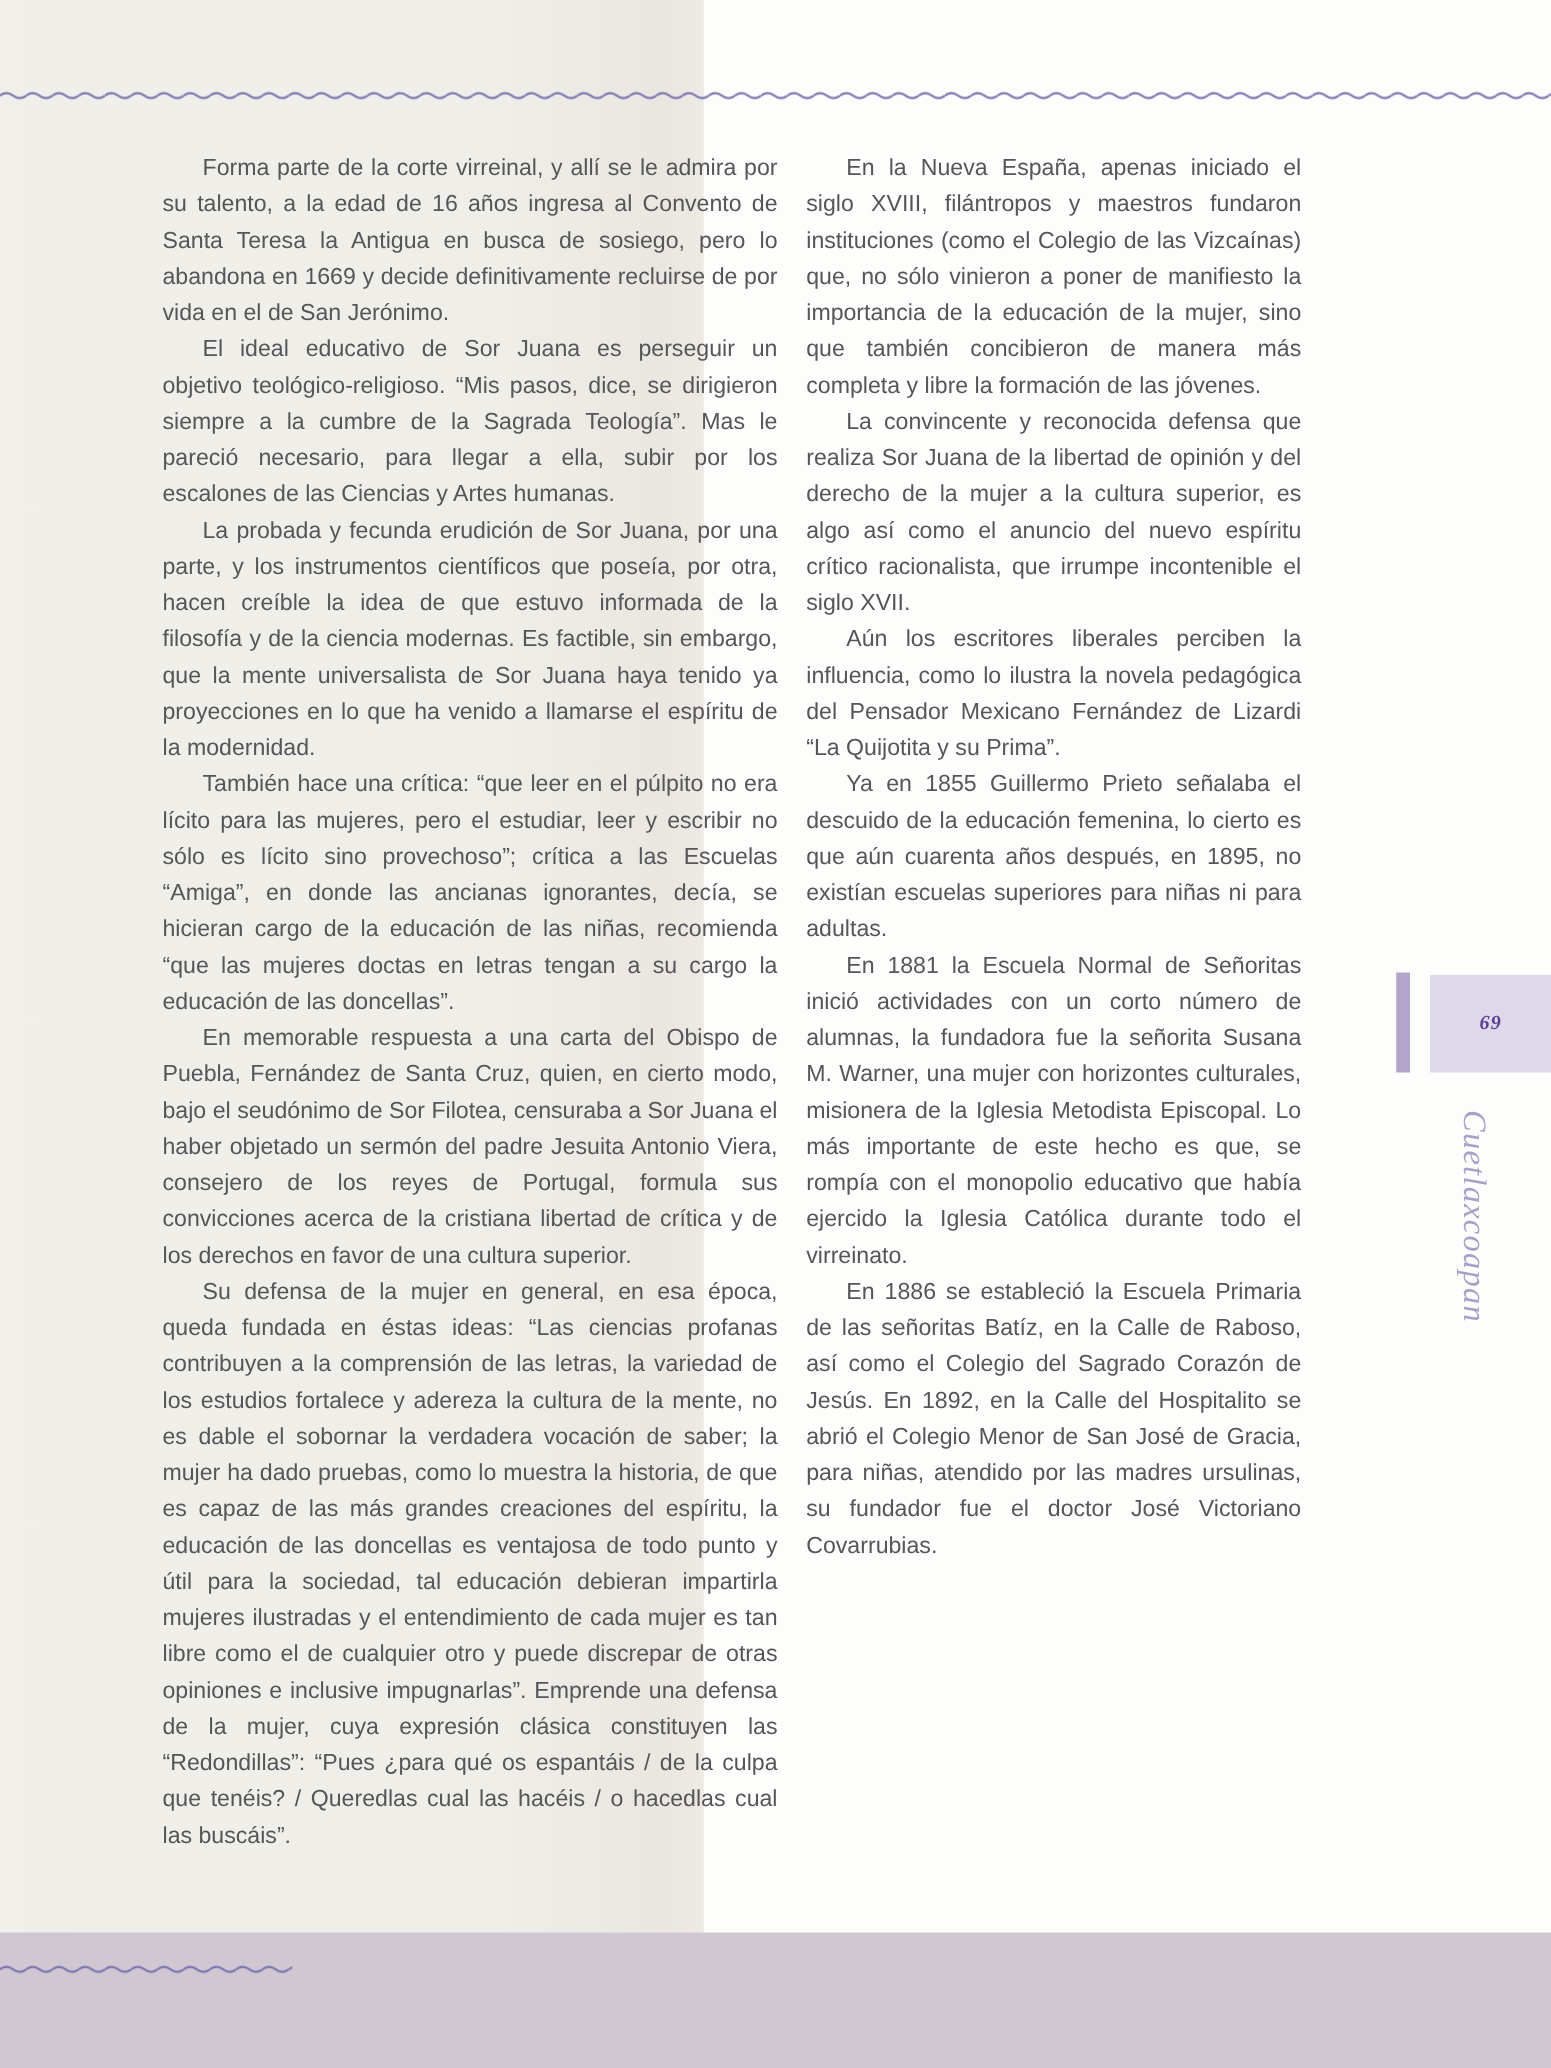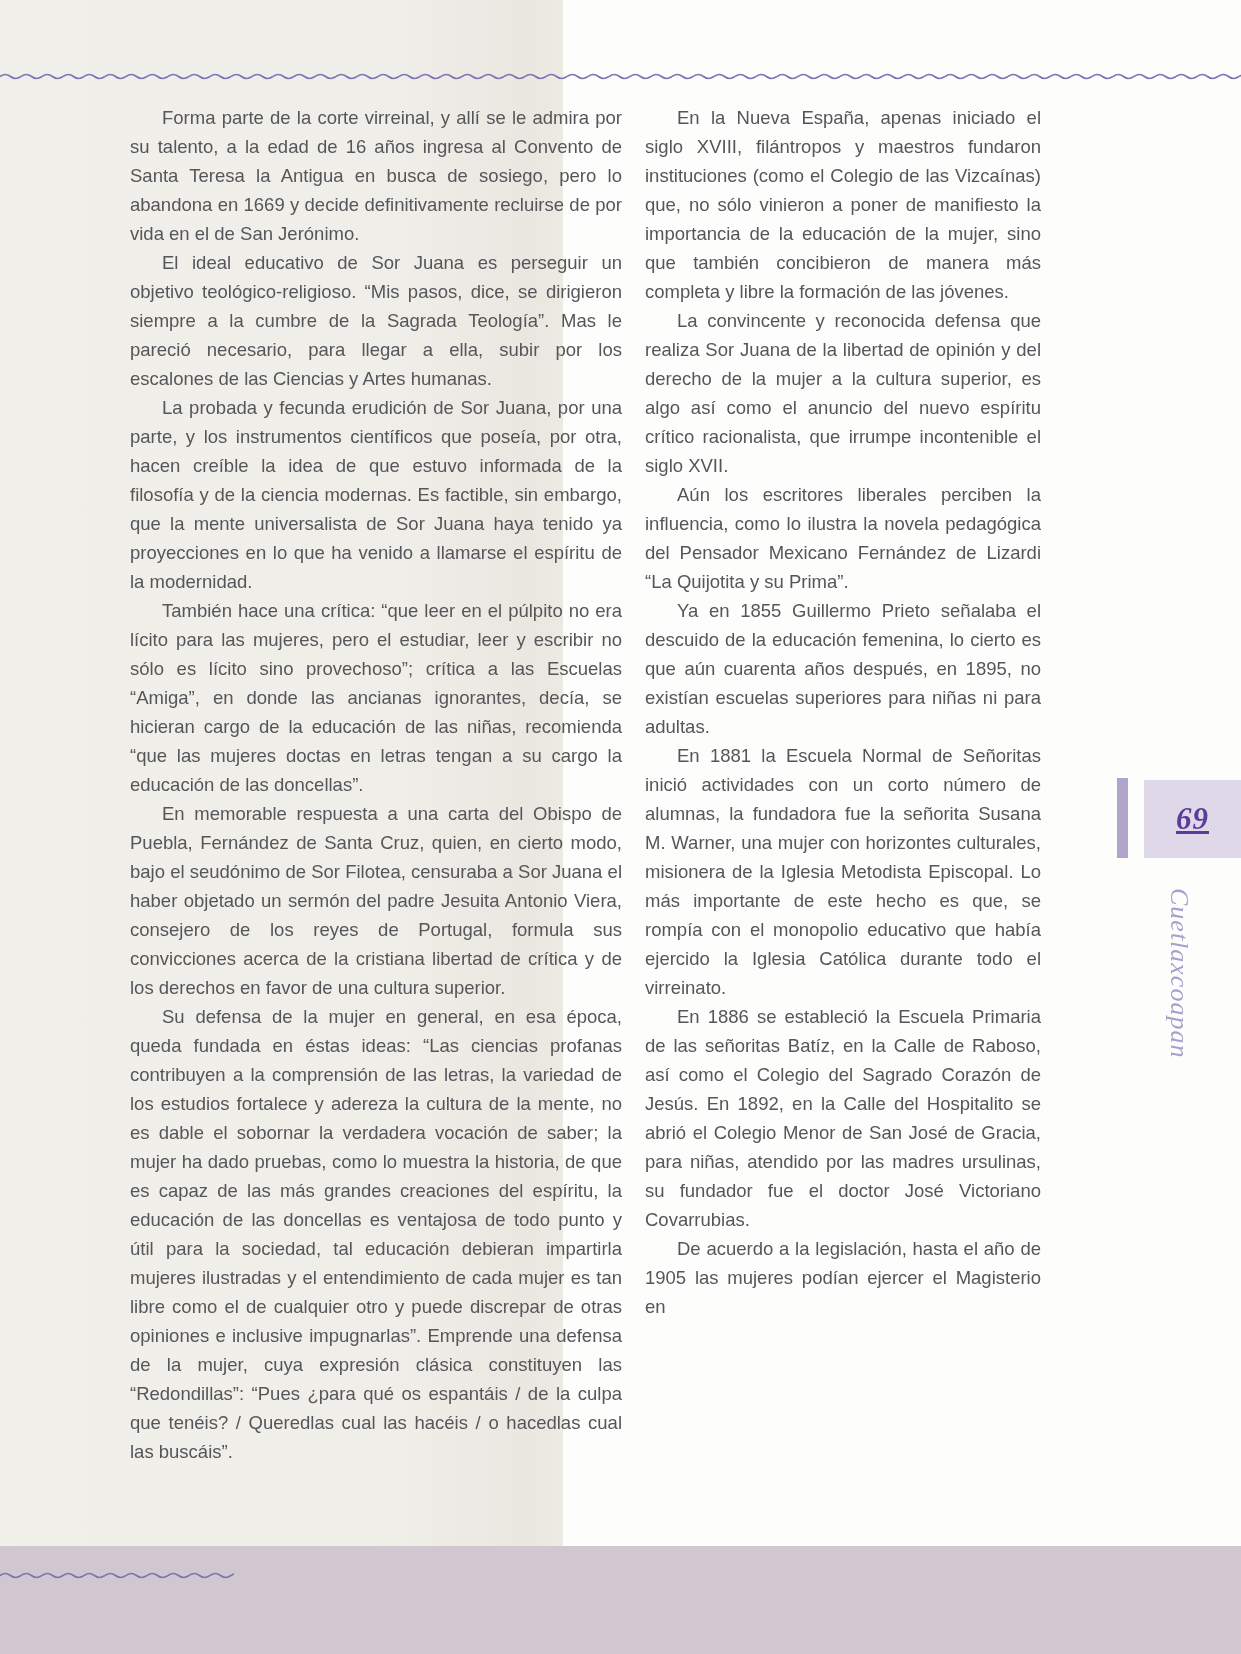--- a/index.html
+++ b/index.html
@@ -11,33 +11,33 @@
   
   .paper-tone{
     position:absolute;left:0;top:0;width:563px;height:1654px;
     background:linear-gradient(90deg,#f1efe9 0%,#f0eee8 70%,#eae7e1 94%,#edeae4 100%);
     z-index:0;
   }
   .wave{position:absolute;z-index:2;}
   .wave-top{top:70px;left:0;}
   .wave-footer{top:1569px;left:0;}
   .columns{position:absolute;top:103px;left:0;width:1241px;z-index:1;}
-  .col{position:absolute;top:0;color:#55565a;font-size:18.5px;line-height:29px;text-align:justify;}
+  .col{position:absolute;top:16px;color:#55565a;font-size:18.5px;line-height:29px;text-align:justify;}
   .col p{margin:0;text-indent:32px;}
   .col-left{left:130px;width:492px;}
   .col-right{left:645px;width:396px;}
   .page-badge{position:absolute;top:778px;left:1117px;z-index:3;display:flex;}
   .badge-bar{display:block;width:11px;height:80px;background:#b2a5cc;}
   .badge-box{
     display:flex;align-items:center;justify-content:center;
     width:97px;height:78px;margin-left:16px;margin-top:2px;background:#ded8e9;
   }
   .badge-box .num{
     font-family:"Liberation Serif",serif;font-style:italic;font-weight:bold;
-    font-size:31px;color:#5b3d99;letter-spacing:1px;text-decoration:underline;
+    font-size:16px;color:#5b3d99;letter-spacing:1px;
   }
   .side-label{
     position:absolute;left:1164px;top:888px;height:200px;z-index:3;
     writing-mode:vertical-rl;
     font-family:"Liberation Serif",serif;font-style:italic;
     font-size:26px;color:#a89fcb;letter-spacing:1px;
   }
   .footer-band{
     position:absolute;left:0;top:1546px;width:1241px;height:108px;
     background:#d0c7d1;z-index:2;
@@ -73,21 +73,20 @@
       <p>En memorable respuesta a una carta del Obispo de Puebla, Fernández de Santa Cruz, quien, en cierto modo, bajo el seudónimo de Sor Filotea, censuraba a Sor Juana el haber objetado un sermón del padre Jesuita Antonio Viera, consejero de los reyes de Portugal, formula sus convicciones acerca de la cristiana libertad de crítica y de los derechos en favor de una cultura superior.</p>
       <p>Su defensa de la mujer en general, en esa época, queda fundada en éstas ideas: “Las ciencias profanas contribuyen a la comprensión de las letras, la variedad de los estudios fortalece y adereza la cultura de la mente, no es dable el sobornar la verdadera vocación de saber; la mujer ha dado pruebas, como lo muestra la historia, de que es capaz de las más grandes creaciones del espíritu, la educación de las doncellas es ventajosa de todo punto y útil para la sociedad, tal educación debieran impartirla mujeres ilustradas y el entendimiento de cada mujer es tan libre como el de cualquier otro y puede discrepar de otras opiniones e inclusive impugnarlas”. Emprende una defensa de la mujer, cuya expresión clásica constituyen las “Redondillas”: “Pues ¿para qué os espantáis / de la culpa que tenéis? / Queredlas cual las hacéis / o hacedlas cual las buscáis”.</p>
     </section>
     <section class="col col-right">
       <p>En la Nueva España, apenas iniciado el siglo XVIII, filántropos y maestros fundaron instituciones (como el Colegio de las Vizcaínas) que, no sólo vinieron a poner de manifiesto la importancia de la educación de la mujer, sino que también concibieron de manera más completa y libre la formación de las jóvenes.</p>
       <p>La convincente y reconocida defensa que realiza Sor Juana de la libertad de opinión y del derecho de la mujer a la cultura superior, es algo así como el anuncio del nuevo espíritu crítico racionalista, que irrumpe incontenible el siglo XVII.</p>
       <p>Aún los escritores liberales perciben la influencia, como lo ilustra la novela pedagógica del Pensador Mexicano Fernández de Lizardi “La Quijotita y su Prima”.</p>
       <p>Ya en 1855 Guillermo Prieto señalaba el descuido de la educación femenina, lo cierto es que aún cuarenta años después, en 1895, no existían escuelas superiores para niñas ni para adultas.</p>
       <p>En 1881 la Escuela Normal de Señoritas inició actividades con un corto número de alumnas, la fundadora fue la señorita Susana M. Warner, una mujer con horizontes culturales, misionera de la Iglesia Metodista Episcopal. Lo más importante de este hecho es que, se rompía con el monopolio educativo que había ejercido la Iglesia Católica durante todo el virreinato.</p>
       <p>En 1886 se estableció la Escuela Primaria de las señoritas Batíz, en la Calle de Raboso, así como el Colegio del Sagrado Corazón de Jesús. En 1892, en la Calle del Hospitalito se abrió el Colegio Menor de San José de Gracia, para niñas, atendido por las madres ursulinas, su fundador fue el doctor José Victoriano Covarrubias.</p>
-      <p>De acuerdo a la legislación, hasta el año de 1905 las mujeres podían ejercer el Magisterio en</p>
     </section>
   </main>
 
   <div class="page-badge">
     <span class="badge-bar"></span>
     <span class="badge-box">
       <span class="num">69</span>
     </span>
   </div>
 

